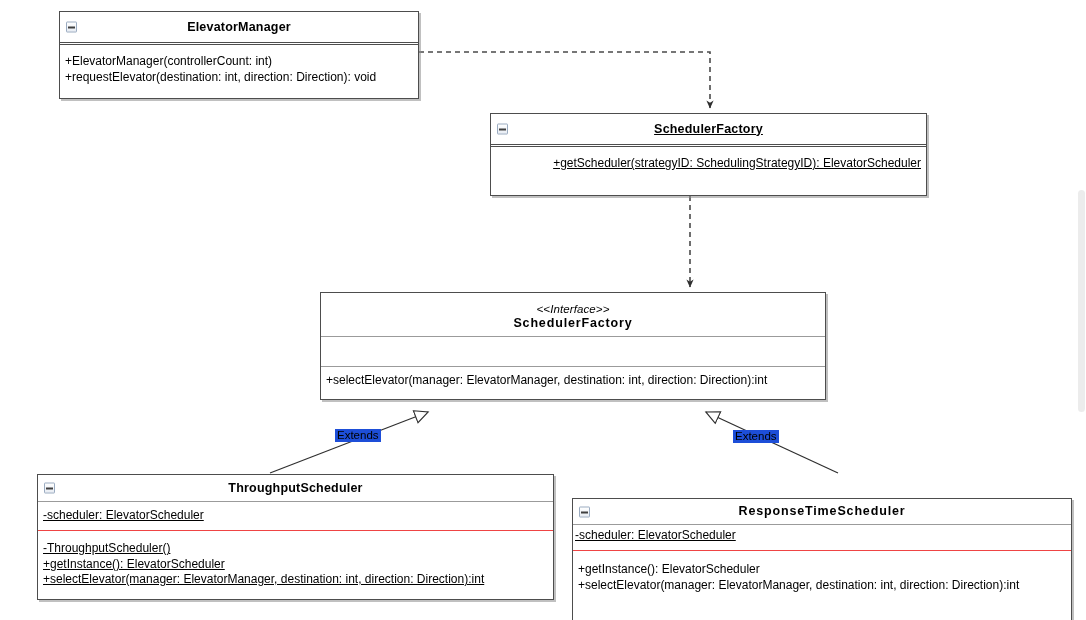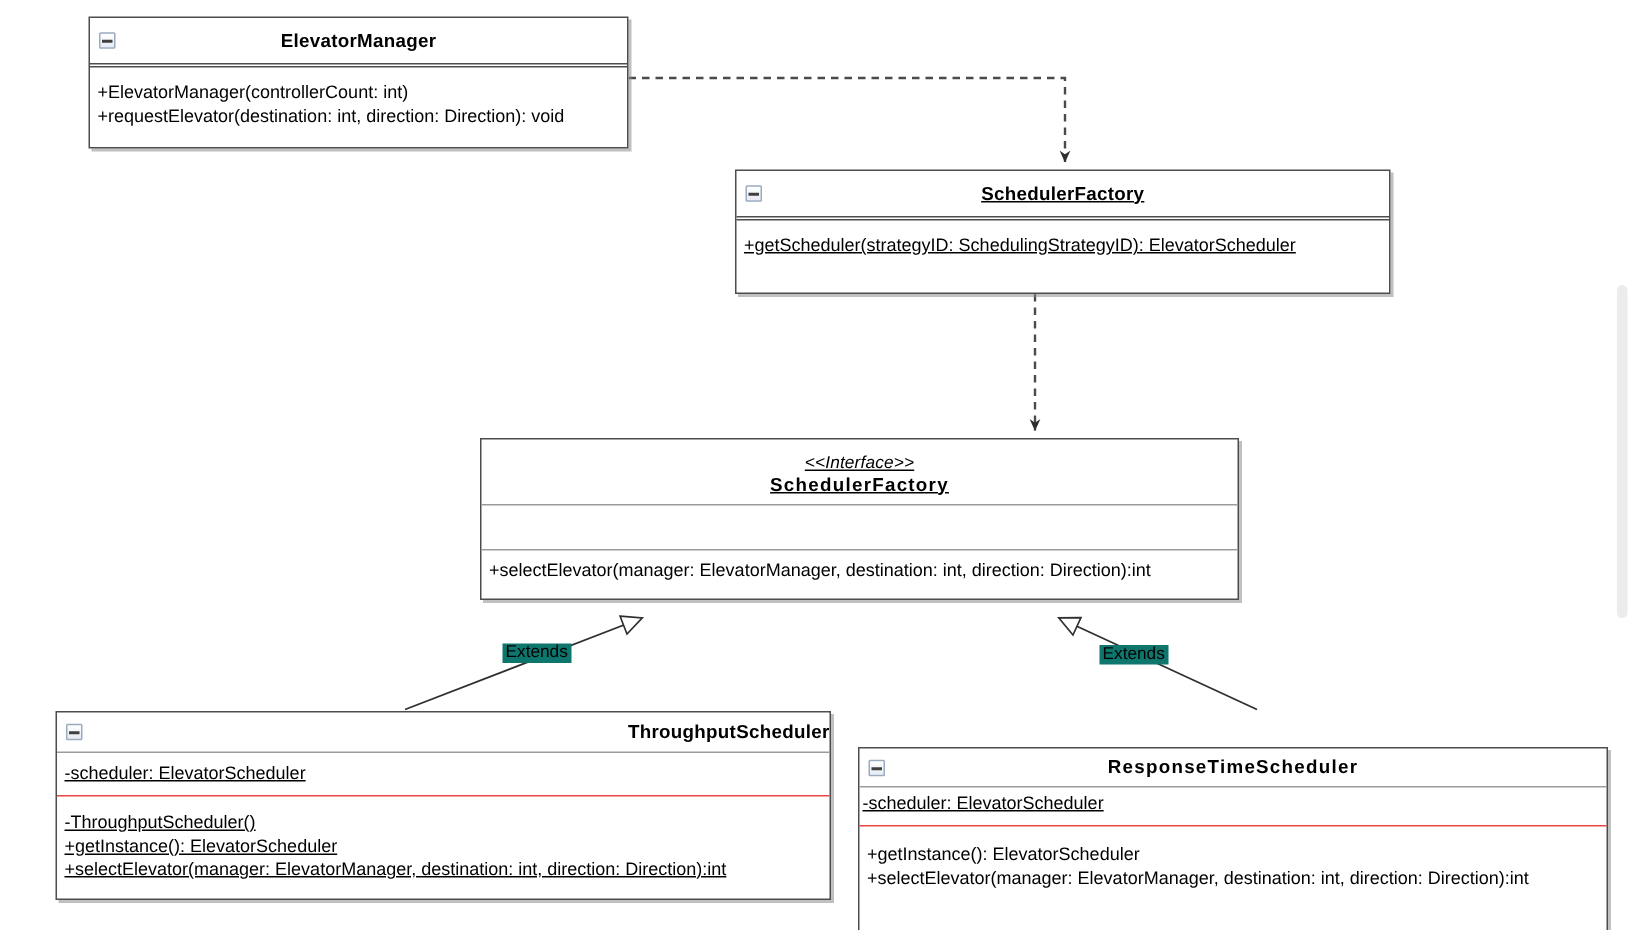--- a/index.html
+++ b/index.html
@@ -105,21 +105,21 @@
     top: 4px;
     height: 2px;
     background: #3f3f3f;
   }
 
   
   .edge-label {
     position: absolute;
     font-size: 11.5px;
     color: #000000;
-    background: #0f766e;
+    background: #1d4ed8;
     padding: 0 2px;
     white-space: nowrap;
     line-height: 13px;
   }
   svg.connectors {
     position: absolute;
     left: 0;
     top: 0;
     width: 1086px;
     height: 620px;
@@ -179,38 +179,38 @@
       <div class="row">+ElevatorManager(controllerCount: int)</div>
       <div class="row">+requestElevator(destination: int, direction: Direction): void</div>
     </div>
   </div>
 
   <div class="uml-box" id="box-scheduler-factory" style="left:490px; top:113px; width:437px; height:83px;text-decoration:underline;">
     <div class="uml-title double-rule" style="height:33px;">
       <span class="collapse-icon"></span>
       <span class="title-name">SchedulerFactory</span>
     </div>
-    <div class="uml-compartment pad-top" style="height:47px;">
+    <div class="uml-compartment pad-top" style="height:47px;text-align:right;">
       <div class="row">+getScheduler(strategyID: SchedulingStrategyID): ElevatorScheduler</div>
     </div>
   </div>
 
   <div class="uml-box" id="box-elevator-scheduler" style="left:320px; top:292px; width:506px; height:108px;">
-    <div class="uml-title single-rule" style="height:44px; padding-top:3px;text-decoration:underline;">
+    <div class="uml-title single-rule" style="height:44px; padding-top:3px;">
       <span class="stereotype">&lt;&lt;Interface&gt;&gt;</span>
       <span class="title-name spaced">SchedulerFactory</span>
     </div>
     <div class="uml-compartment rule-light" style="height:30px;"></div>
     <div class="uml-compartment" style="height:33px; padding-top:6px;">
       <div class="row">+selectElevator(manager: ElevatorManager, destination: int, direction: Direction):int</div>
     </div>
   </div>
 
   <div class="uml-box" id="box-throughput-scheduler" style="left:37px; top:474px; width:517px; height:126px;">
-    <div class="uml-title single-rule" style="height:27px;align-items:flex-end;">
+    <div class="uml-title single-rule" style="height:27px;">
       <span class="collapse-icon"></span>
       <span class="title-name">ThroughputScheduler</span>
     </div>
     <div class="uml-compartment rule" style="height:29px; padding-top:6px;">
       <div class="row static-member">-scheduler: ElevatorScheduler</div>
     </div>
     <div class="uml-compartment" style="height:68px; padding-top:10px;text-decoration:underline;">
       <div class="row">-ThroughputScheduler()</div>
       <div class="row">+getInstance(): ElevatorScheduler</div>
       <div class="row">+selectElevator(manager: ElevatorManager, destination: int, direction: Direction):int</div>

